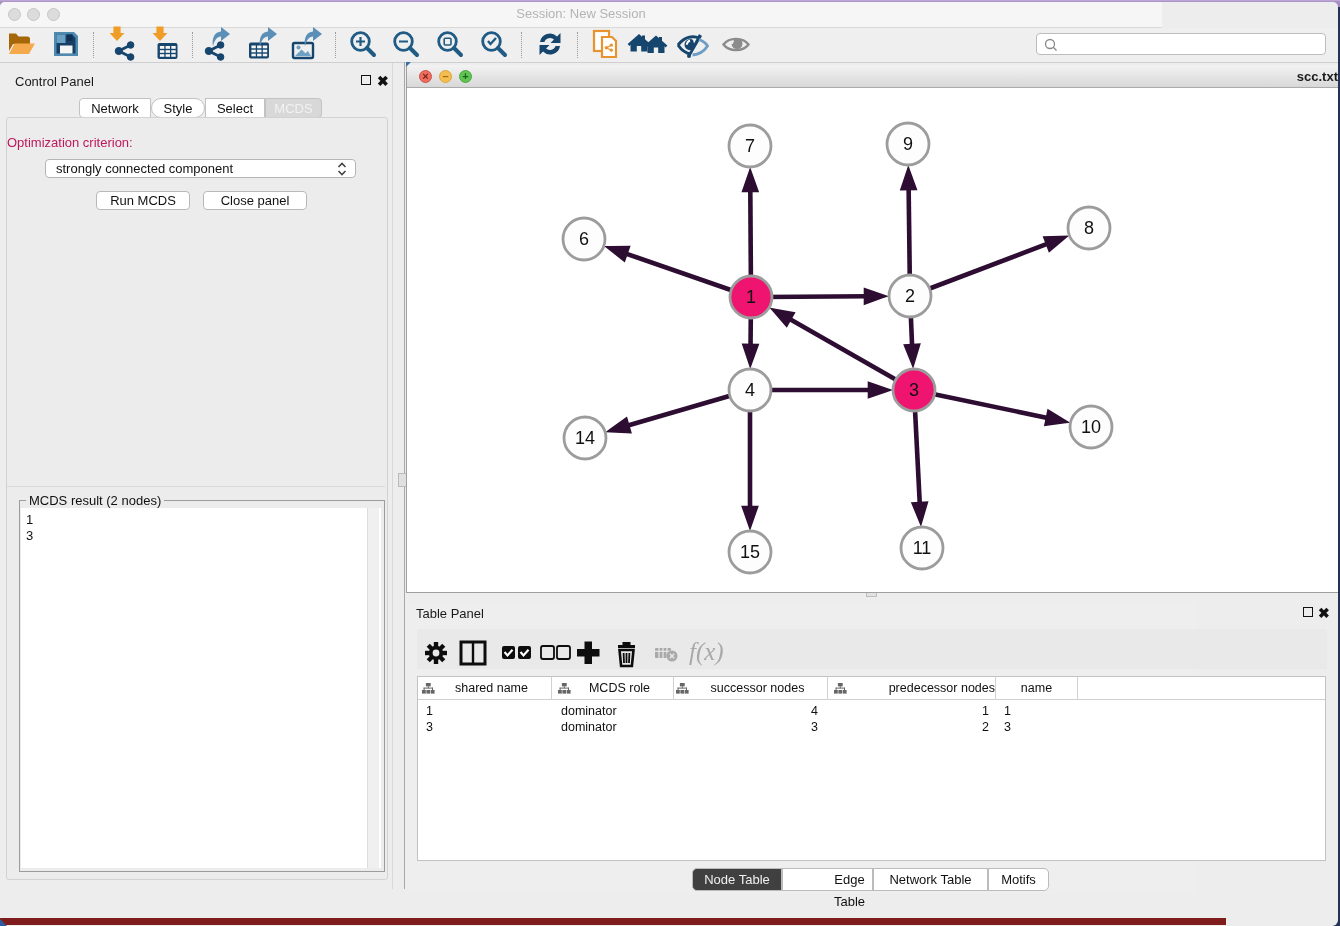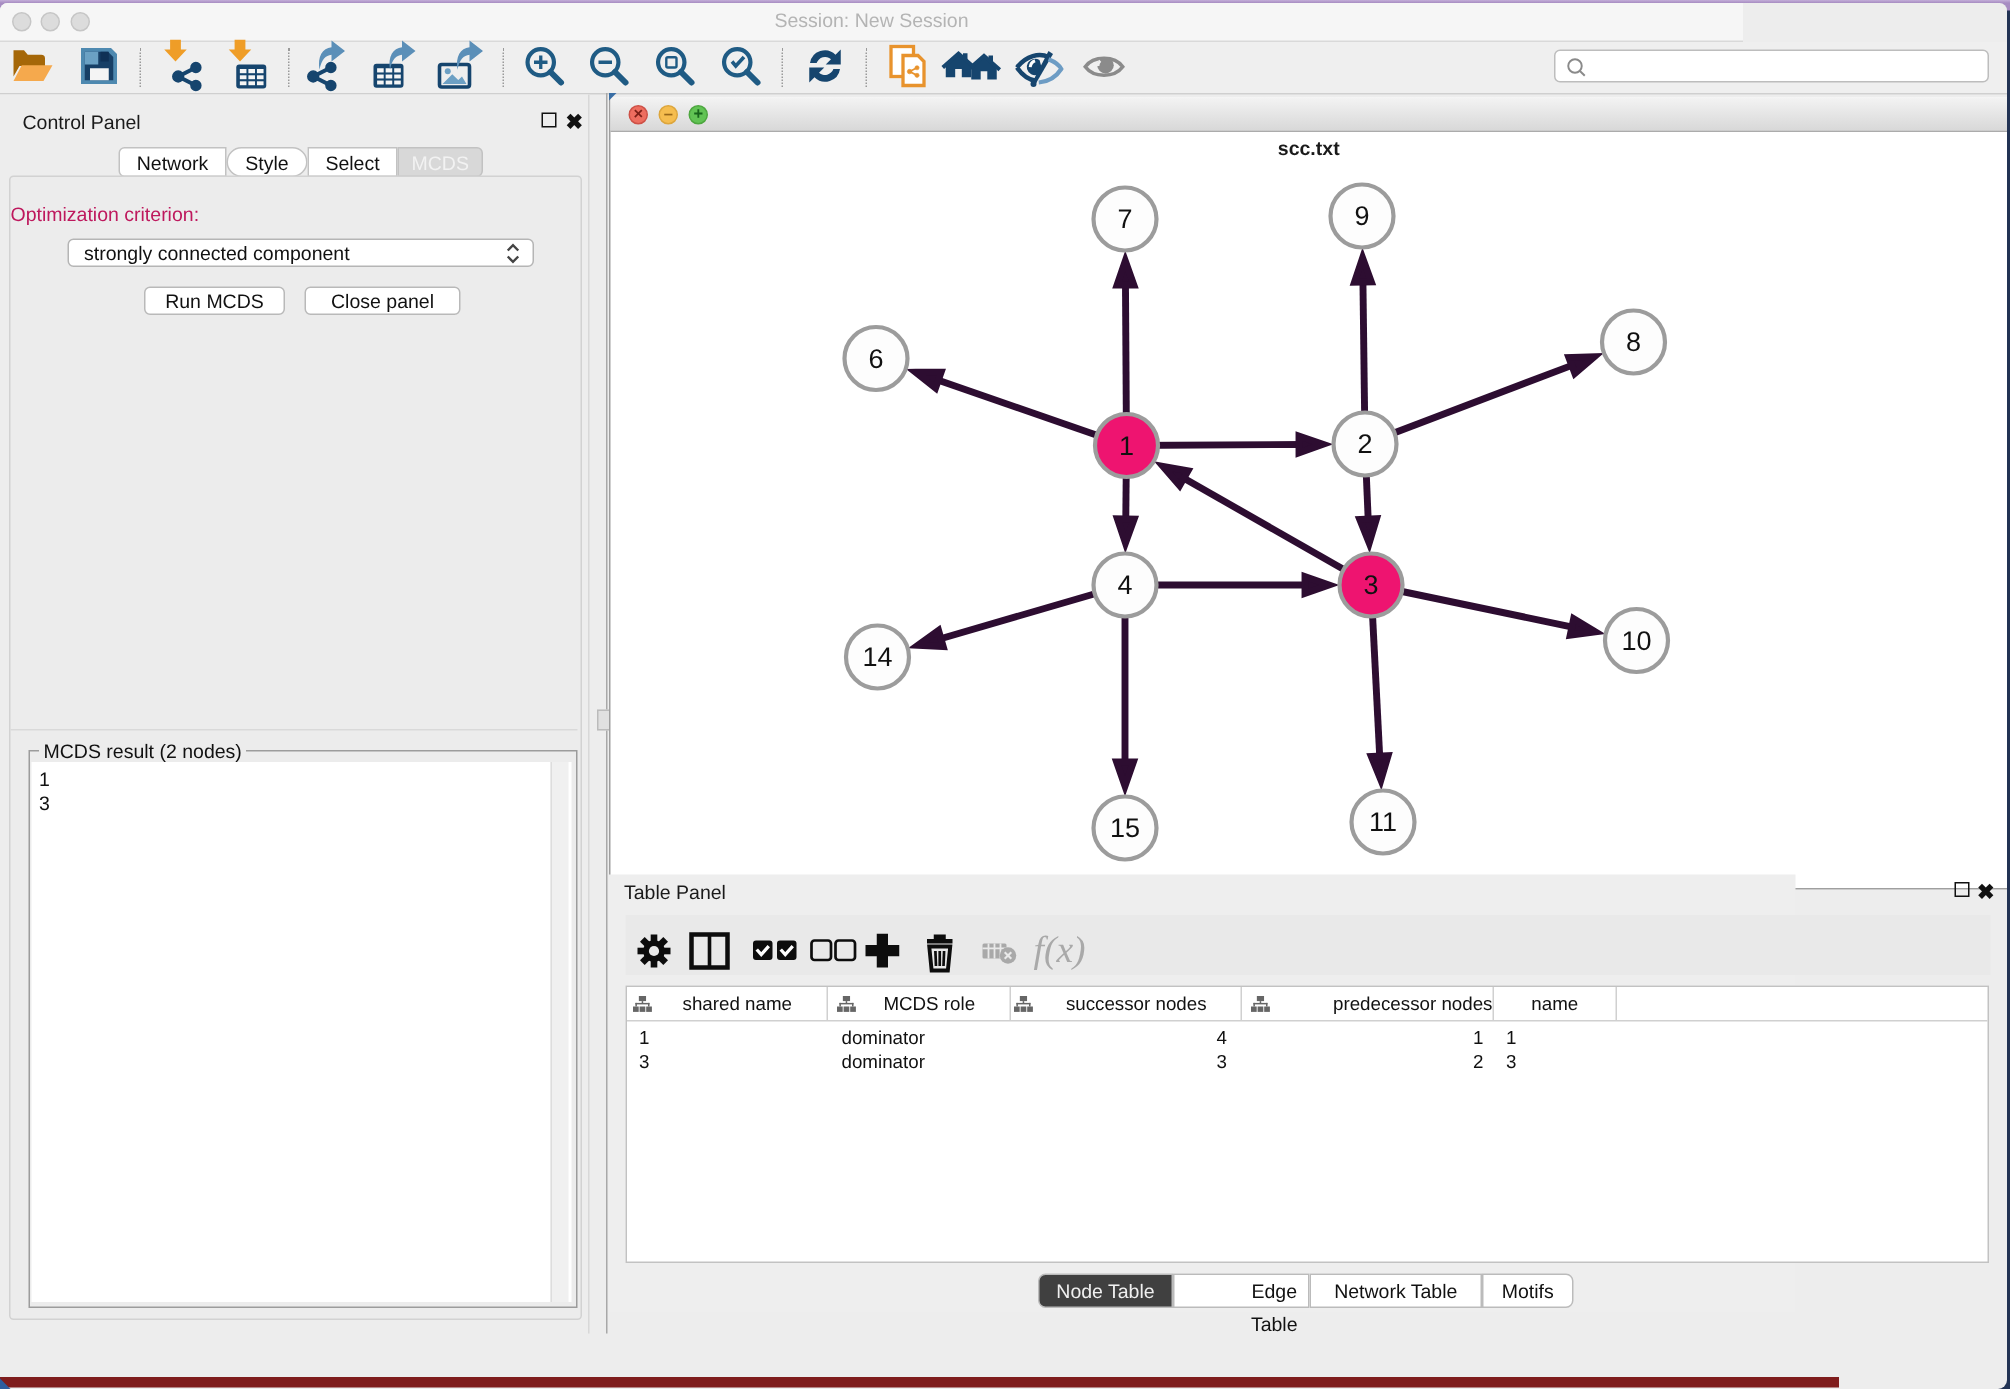--- a/index.html
+++ b/index.html
@@ -44,24 +44,24 @@
 
 #vsplit{left:404px;top:60px;width:1px;height:827px;background:#a8a8a8;}
 #vhandle{left:398px;top:471px;width:9px;height:12px;background:#e0e0e0;border:1px solid #bbb;}
 
 #netwin{left:406px;top:63px;width:932px;height:528px;background:#fff;
   border-left:1px solid #9f9f9f;border-bottom:1px solid #9f9f9f;box-sizing:border-box;}
 #nettitle{position:absolute;left:0;top:0;width:100%;height:23px;
   background:linear-gradient(#f3f3f3,#d8d8d8);border-bottom:1px solid #ababab;box-sizing:border-box;}
 .mtl{position:absolute;top:5px;width:13px;height:13px;border-radius:50%;box-sizing:border-box;
   font-size:11px;font-weight:bold;text-align:center;line-height:11px;}
-#netname{position:absolute;top:4px;left:0;width:100%;text-align:center;font-size:13px;
-  font-weight:bold;color:#1a1a1a;margin-top:22px;}
-
-#tpanel{left:406px;top:581px;width:791px;height:292px;background:#eeeeee;}
+#netname{position:absolute;top:4px;left:0;width:100%;text-align:right;font-size:13px;
+  font-weight:bold;color:#1a1a1a;}
+
+#tpanel{left:406px;top:600px;width:791px;height:292px;background:#eeeeee;}
 #tptitle{position:absolute;left:10px;top:4px;font-size:13px;color:#1a1a1a;}
 #ttoolbar{position:absolute;left:11px;top:27px;width:910px;height:40px;background:#e9e9e9;}
 #tablebox{position:absolute;left:11px;top:74px;width:909px;height:185px;background:#fff;
   border:1px solid #c2c2c2;box-sizing:border-box;}
 .hcol{position:absolute;top:0;height:22px;border-right:1px solid #d0d0d0;box-sizing:border-box;
   font-size:12.5px;color:#111;text-align:center;line-height:22px;}
 .trow{position:absolute;font-size:12.5px;color:#111;height:16px;line-height:16px;}
 .btab{position:absolute;top:0;height:23px;background:#fff;border:1px solid #bbb;
   box-sizing:border-box;font-size:13px;color:#111;text-align:center;line-height:22px;}
 

